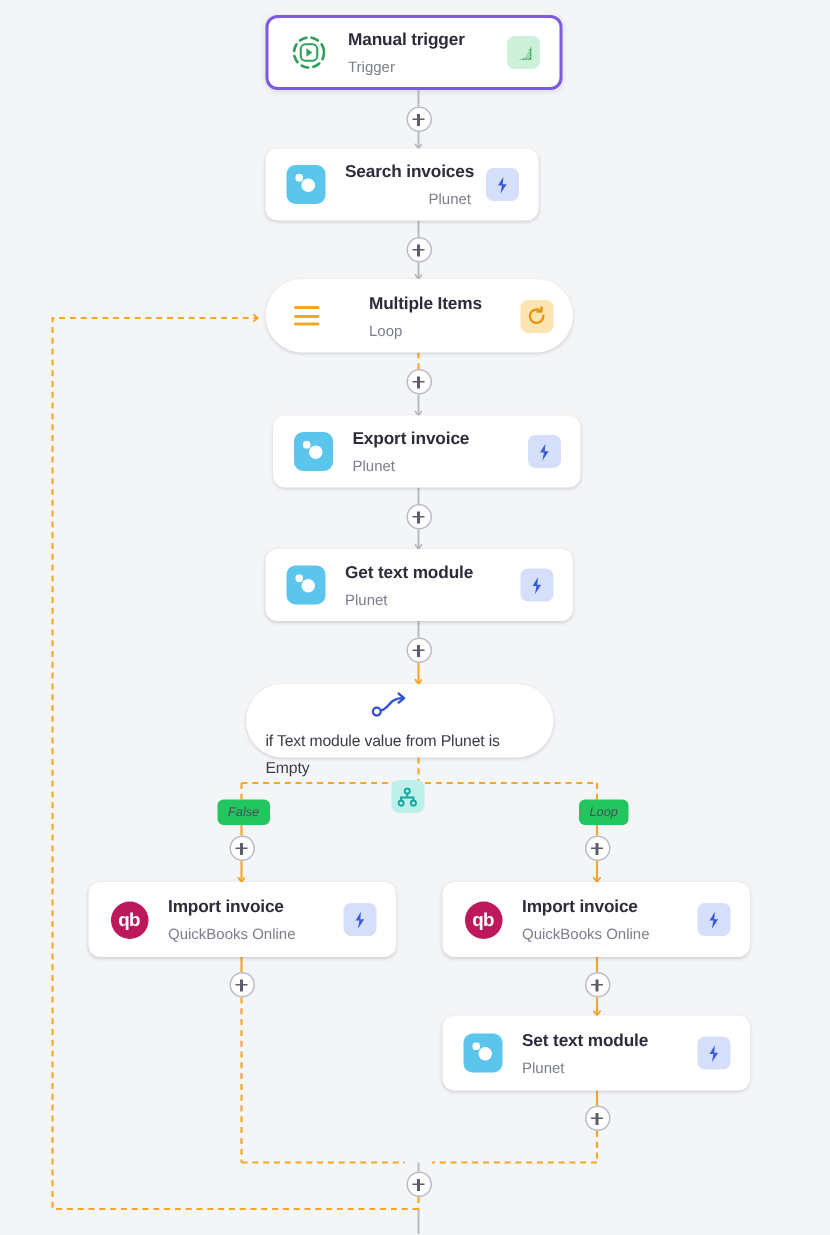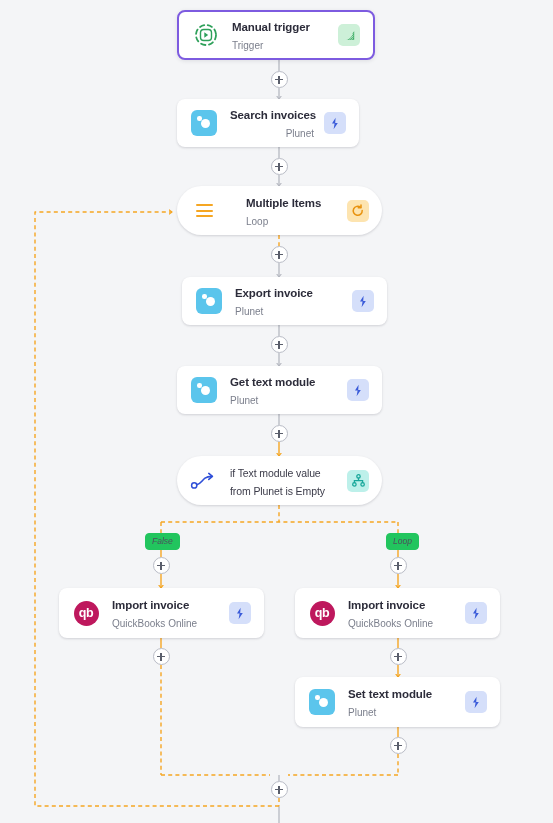--- a/index.html
+++ b/index.html
@@ -294,21 +294,21 @@
       <span class="node-title">Get text module</span>
       <span class="node-sub">Plunet</span>
     </span>
     <span class="node-badge badge-blue">
       <svg width="12" height="13" viewBox="0 0 12 13">
         <path d="M6.6,0.8 L3.0,6.6 L5.6,6.6 L4.6,12.2 L8.8,5.9 L6.2,5.9 Z" fill="#3a5bd9"></path>
       </svg>
     </span>
   </div>
 
-  <div class="node pill" style="left:177px; top:456px; width:205px; height:49px;">
+  <div class="node pill" style="left:164px; top:456px; width:205px; height:49px;flex-direction:column;">
     <span class="node-icon">
       <svg width="28" height="22" viewBox="0 0 28 22">
         <circle cx="4.2" cy="15.4" r="2.6" fill="none" stroke="#2f4fd8" stroke-width="1.5"></circle>
         <path d="M7.0,14.6 C10.5,14.2 12.0,10.4 15.0,8.2 C17.2,6.6 19.6,6.4 21.8,6.4" fill="none" stroke="#2f4fd8" stroke-width="1.6" stroke-linecap="round"></path>
         <path d="M18.8,3.4 L22.4,6.4 L18.8,9.4" fill="none" stroke="#2f4fd8" stroke-width="1.6" stroke-linecap="round" stroke-linejoin="round"></path>
       </svg>
     </span>
     <span class="node-text">
       <span class="node-title two-line">if Text module value from Plunet is Empty</span>
     </span>

